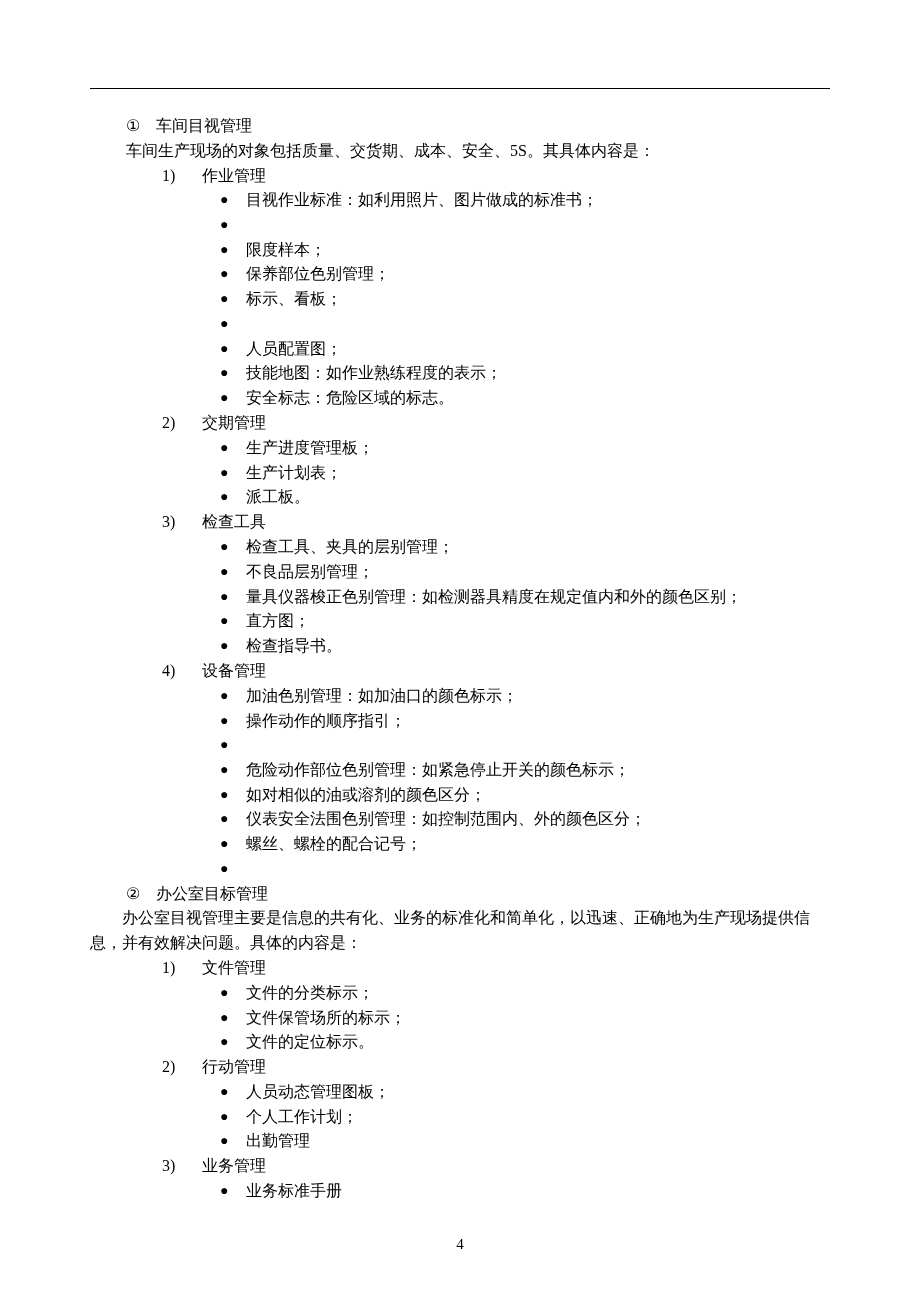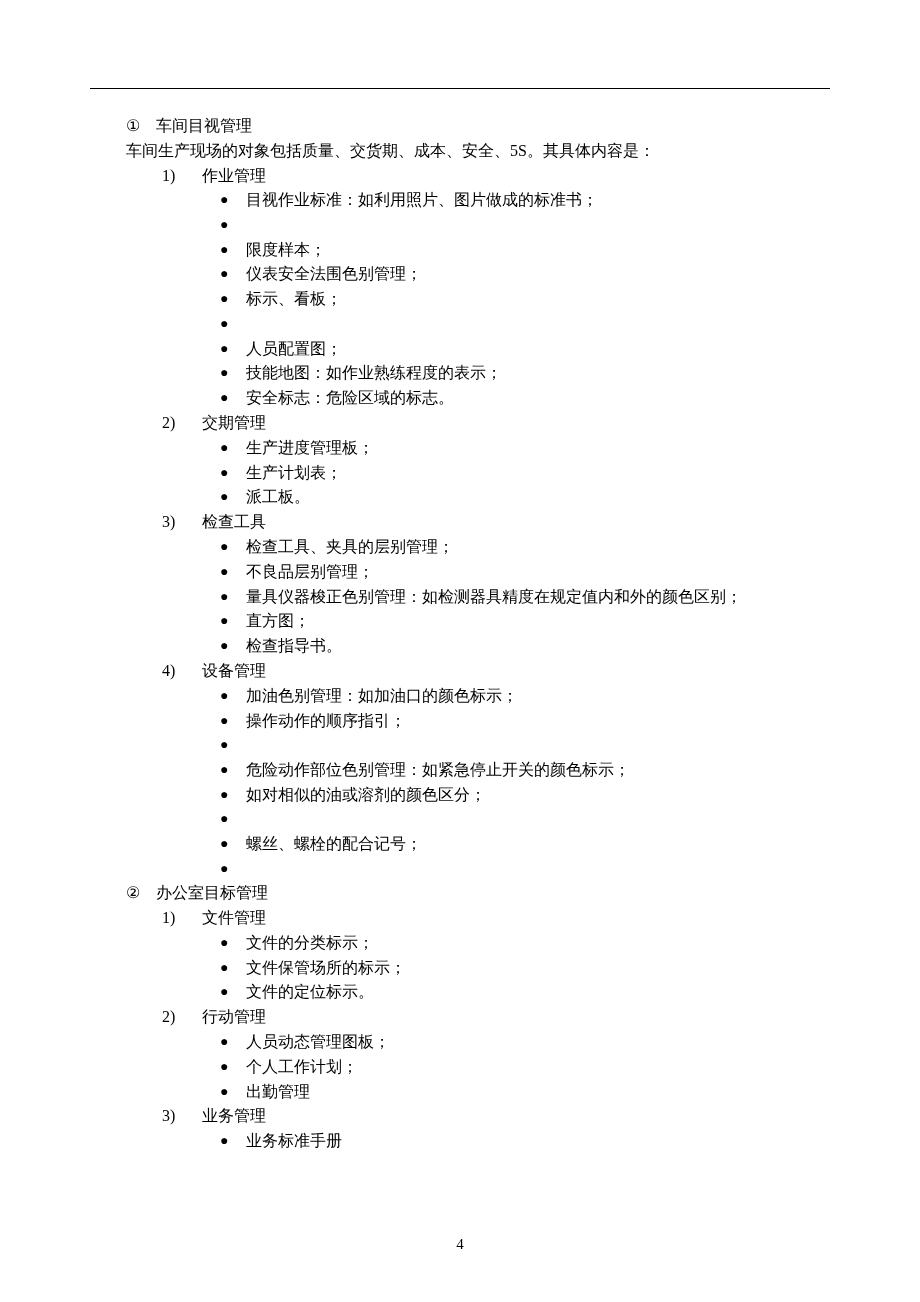--- a/index.html
+++ b/index.html
@@ -86,21 +86,21 @@
       </div>
       <div class="line indent-3">
         <span class="disc">●</span>
       </div>
       <div class="line indent-3">
         <span class="disc">●</span>
         <span>限度样本；</span>
       </div>
       <div class="line indent-3">
         <span class="disc">●</span>
-        <span>仪表安全法围色别管理；</span>
+        <span>保养部位色别管理；</span>
       </div>
       <div class="line indent-3">
         <span class="disc">●</span>
         <span>标示、看板；</span>
       </div>
       <div class="line indent-3">
         <span class="disc">●</span>
       </div>
       <div class="line indent-3">
         <span class="disc">●</span>
@@ -172,32 +172,34 @@
       <div class="line indent-3">
         <span class="disc">●</span>
         <span>危险动作部位色别管理：如紧急停止开关的颜色标示；</span>
       </div>
       <div class="line indent-3">
         <span class="disc">●</span>
         <span>如对相似的油或溶剂的颜色区分；</span>
       </div>
       <div class="line indent-3">
         <span class="disc">●</span>
+        <span>仪表安全法围色别管理：如控制范围内、外的颜色区分；</span>
       </div>
       <div class="line indent-3">
         <span class="disc">●</span>
         <span>螺丝、螺栓的配合记号；</span>
       </div>
       <div class="line indent-3">
         <span class="disc">●</span>
       </div>
       <div class="line indent-1">
         <span class="marker">②</span>
         <span>办公室目标管理</span>
       </div>
+      <p class="para">办公室目视管理主要是信息的共有化、业务的标准化和简单化，以迅速、正确地为生产现场提供信息，并有效解决问题。具体的内容是：</p>
       <div class="line indent-2">
         <span class="marker-num">1)</span>
         <span>文件管理</span>
       </div>
       <div class="line indent-3">
         <span class="disc">●</span>
         <span>文件的分类标示；</span>
       </div>
       <div class="line indent-3">
         <span class="disc">●</span>

